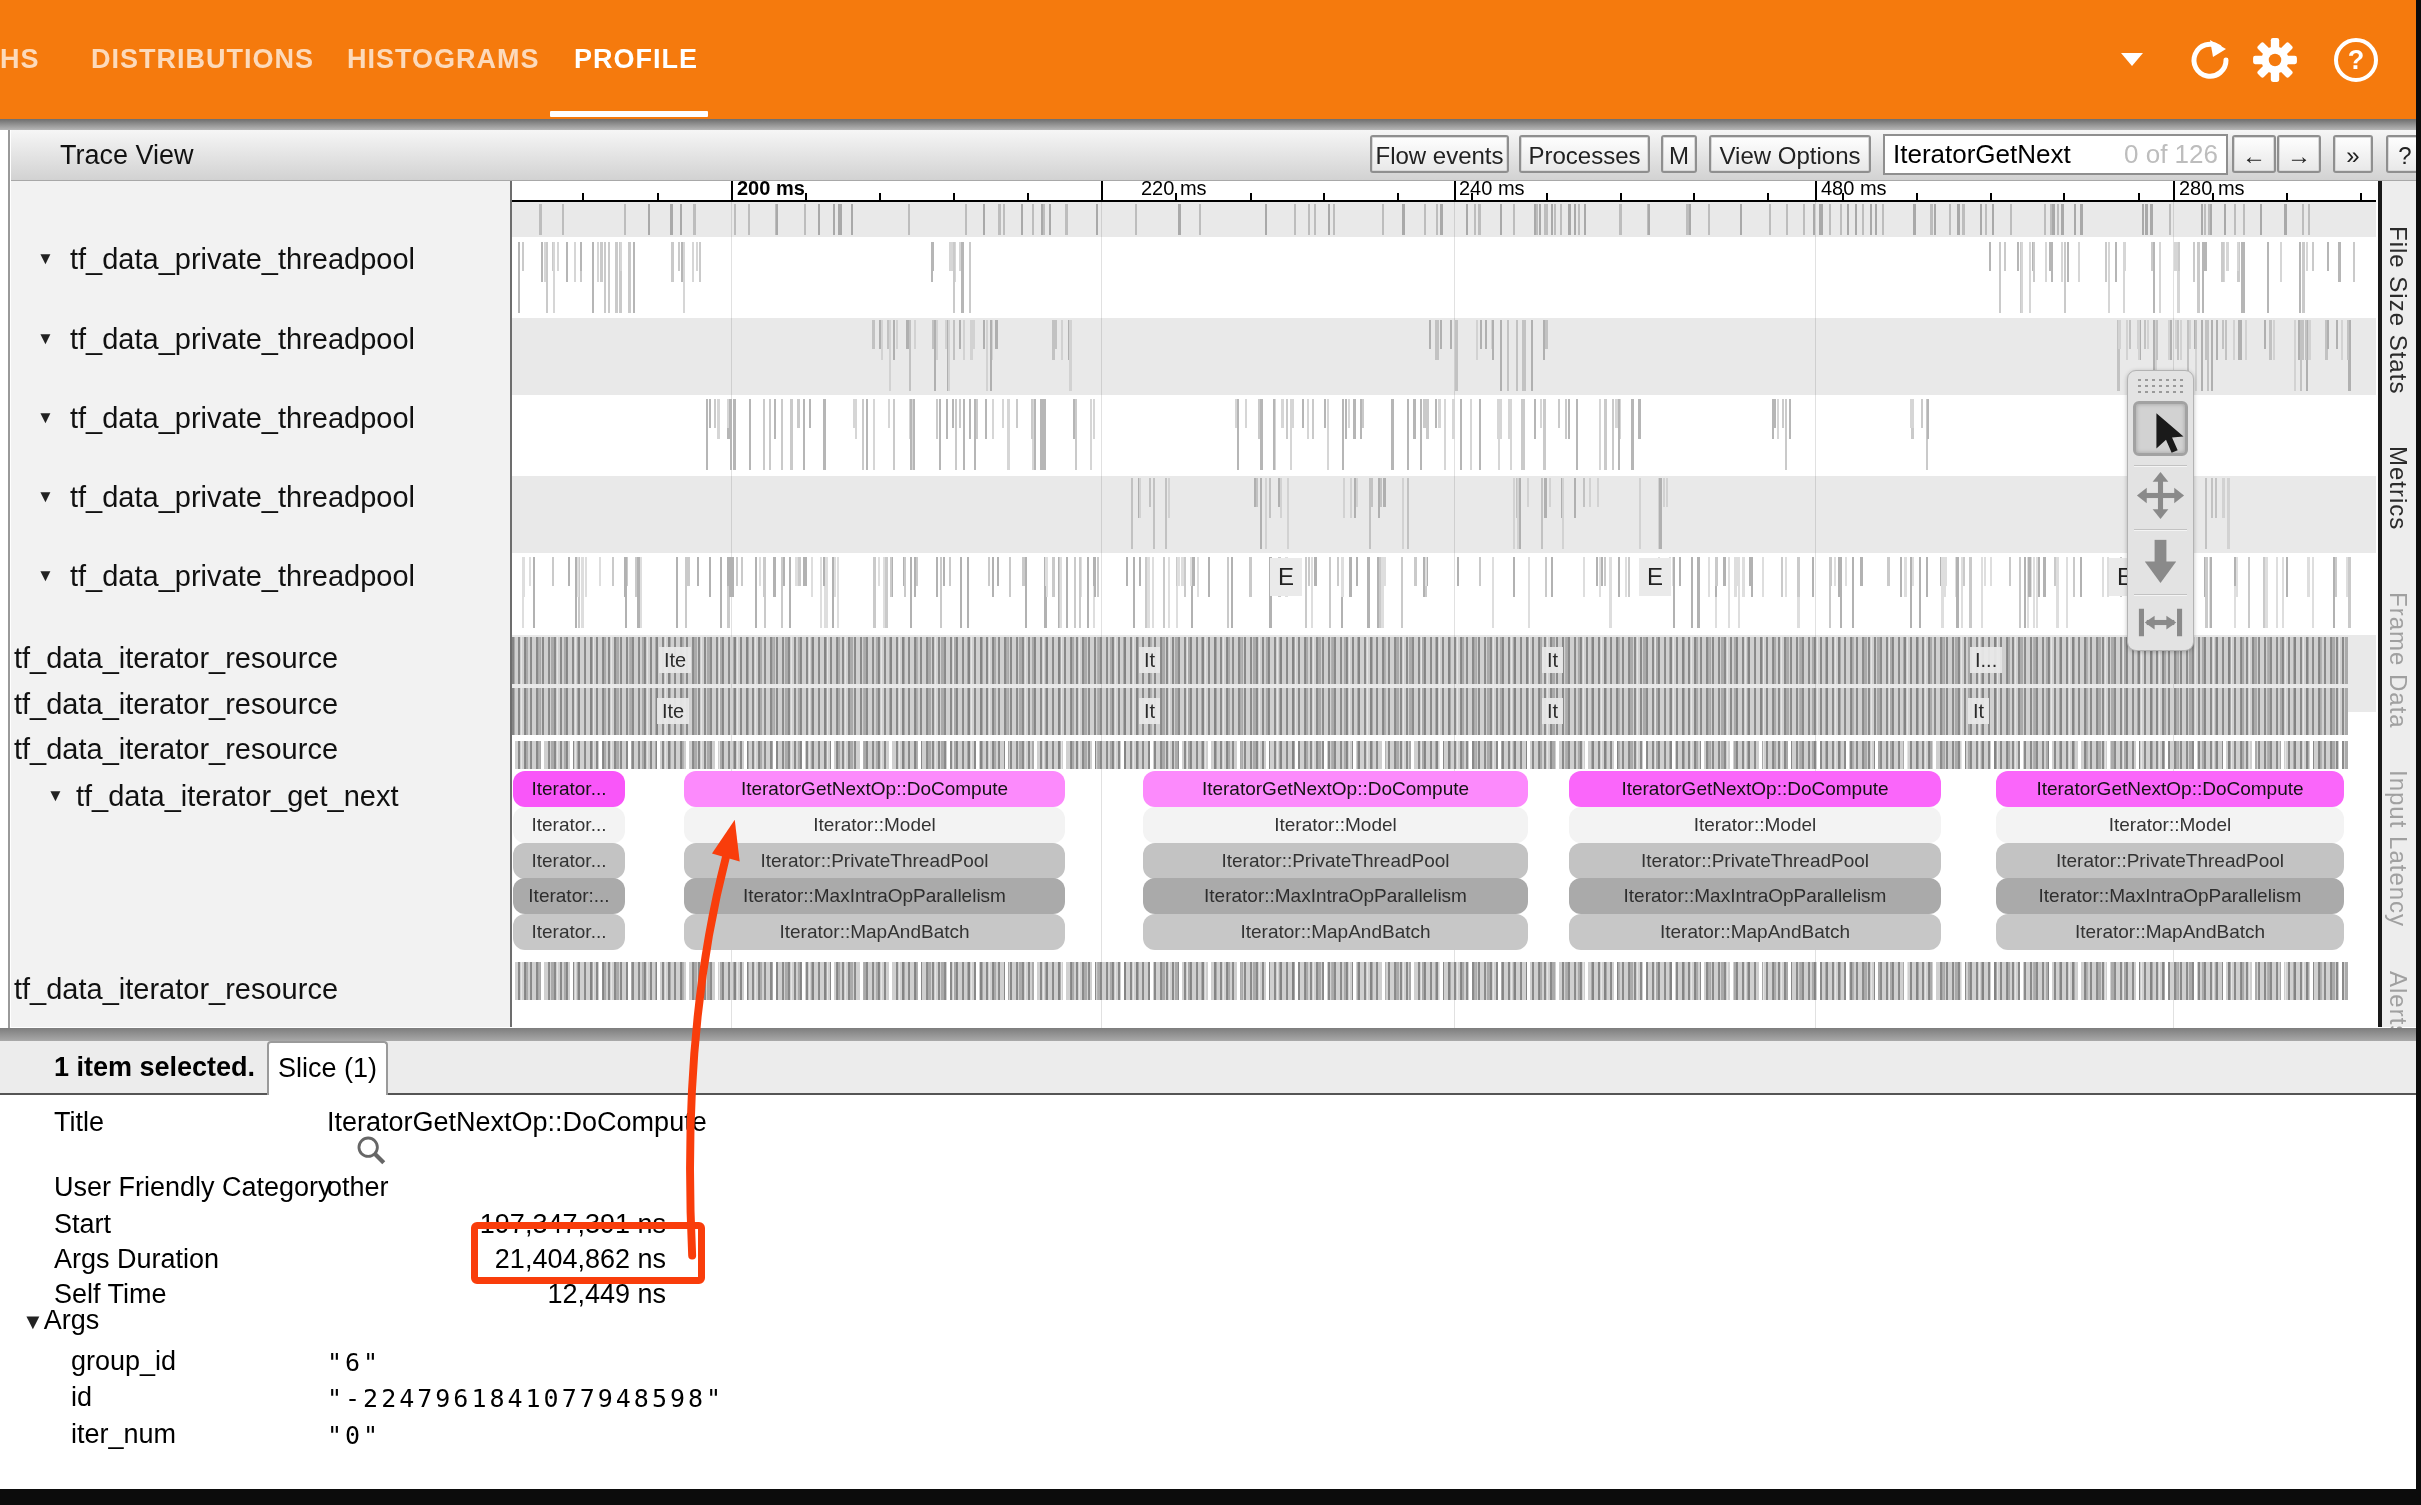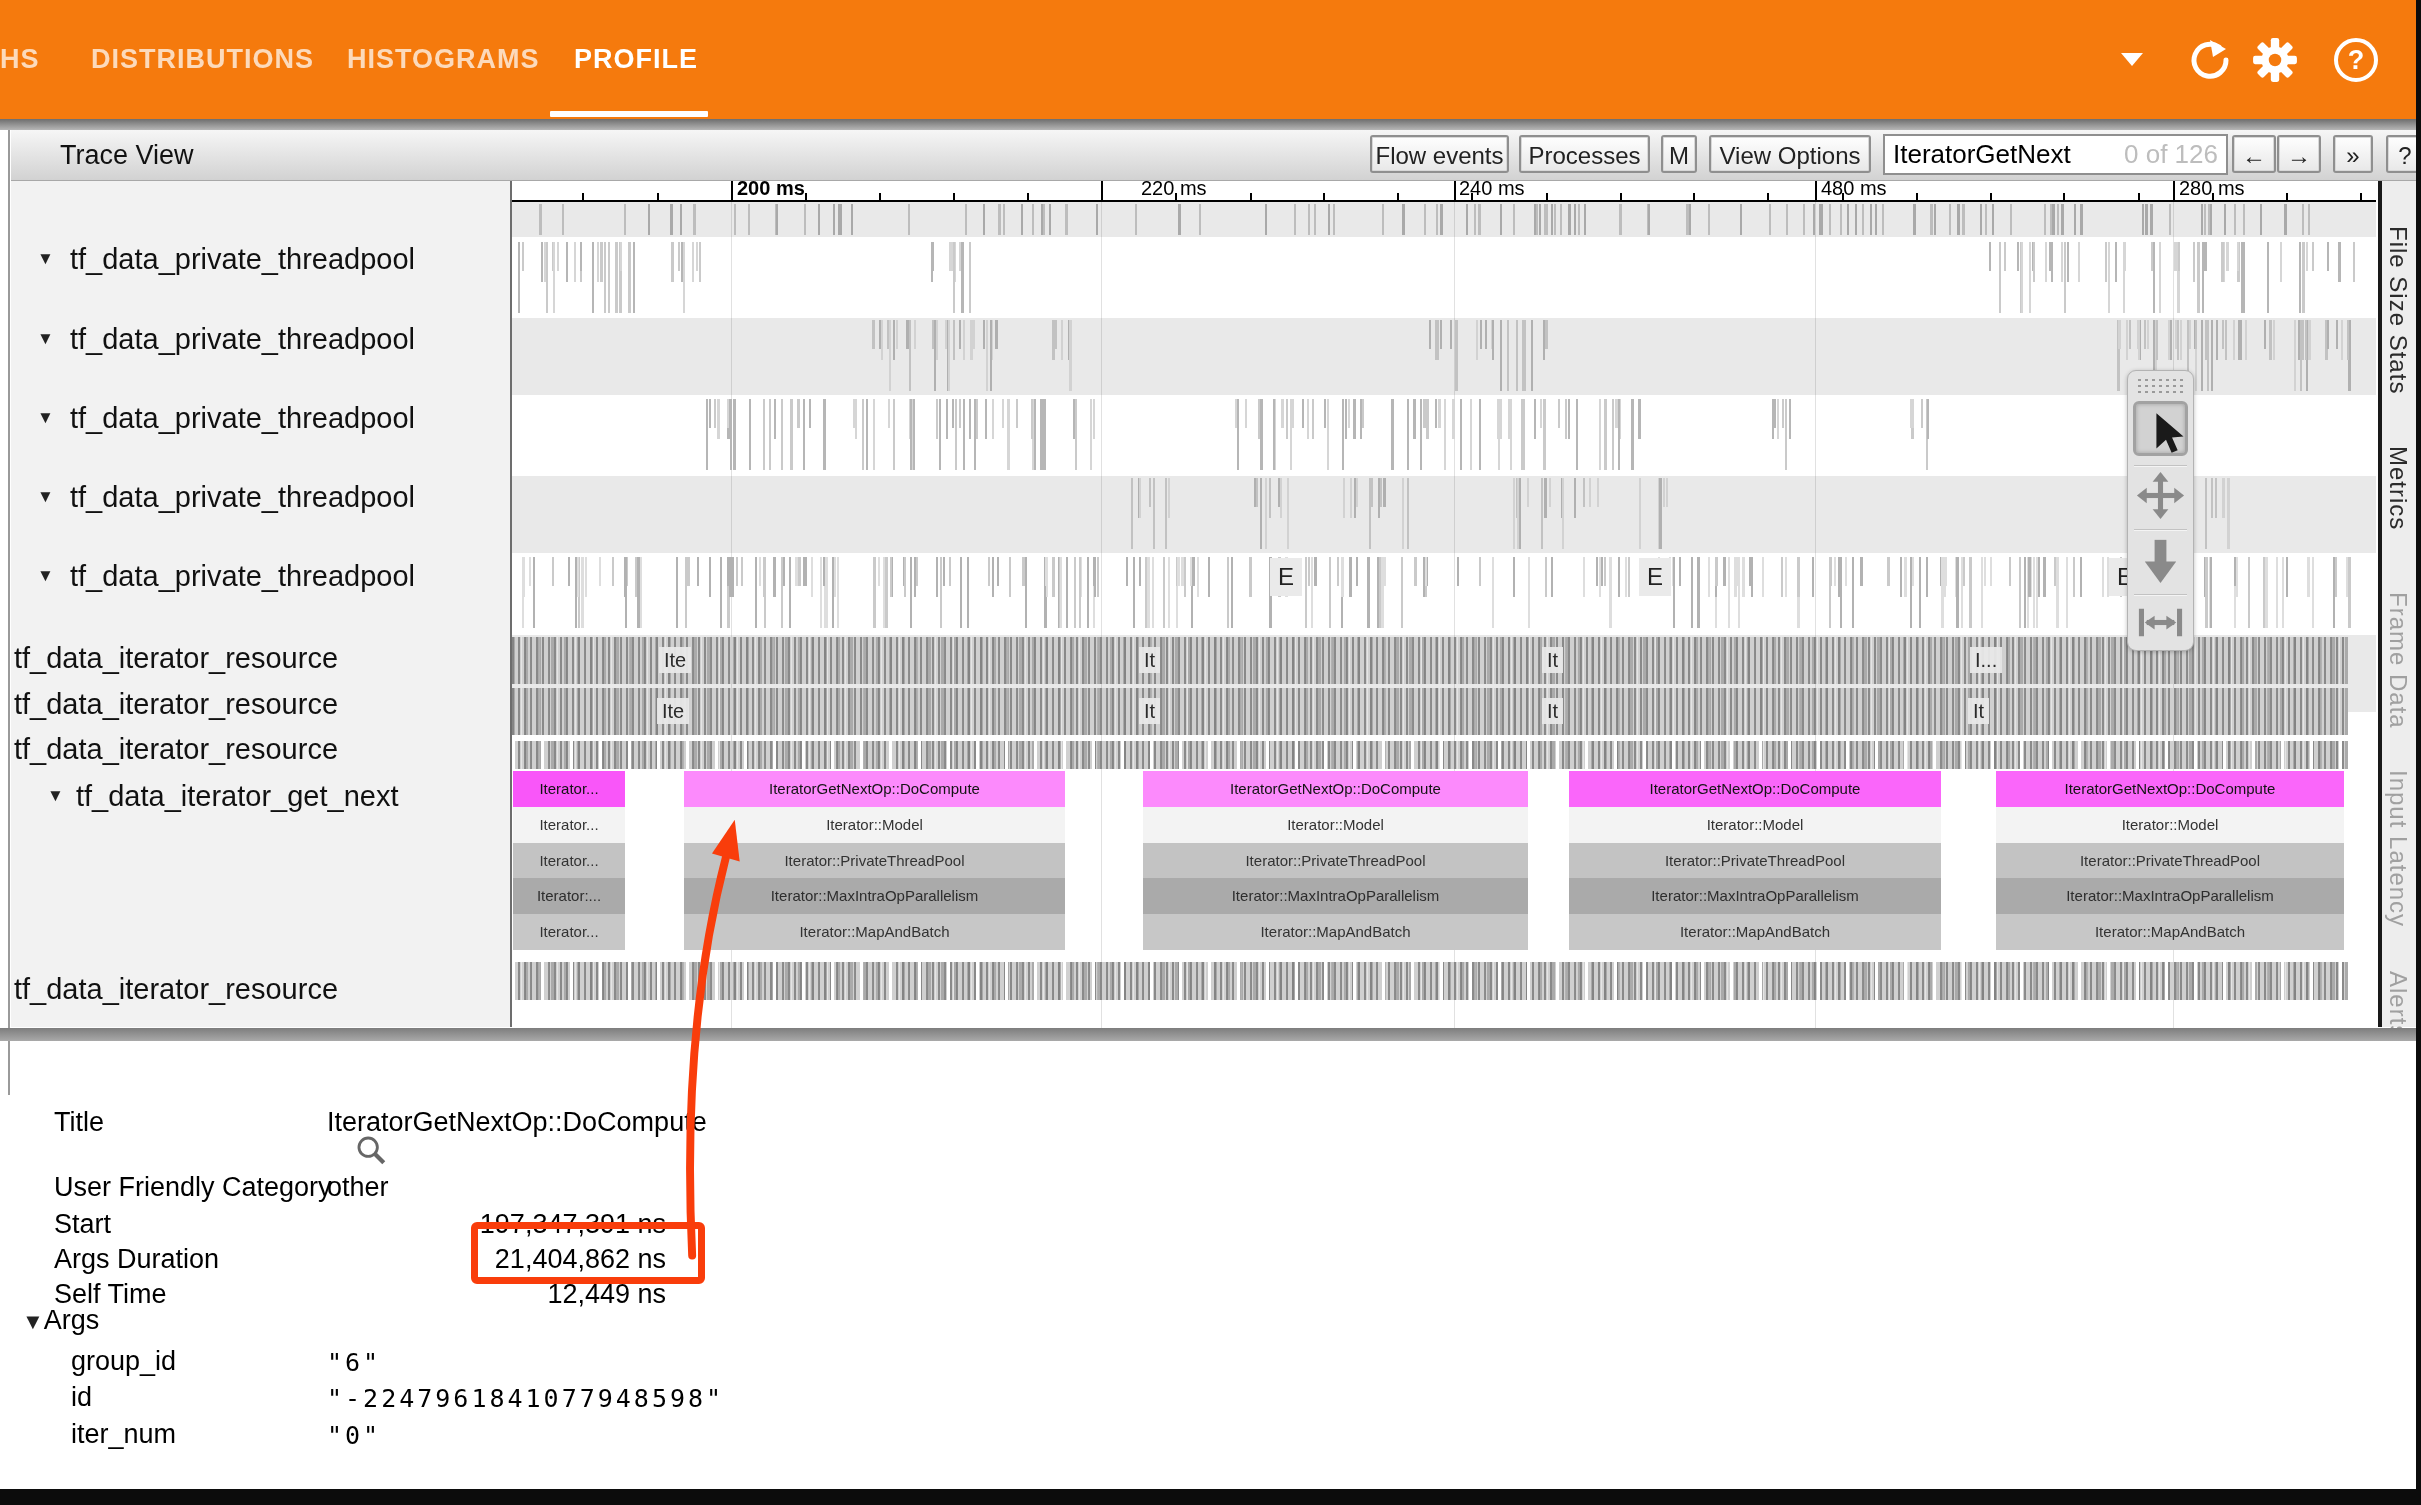--- a/index.html
+++ b/index.html
@@ -63,22 +63,22 @@
   .barcode.gappy{background-image:
       repeating-linear-gradient(90deg,#fff 0 3px,transparent 3px 29px),
       repeating-linear-gradient(90deg,rgba(125,125,125,0.85) 0 2px,transparent 2px 6px),
       repeating-linear-gradient(90deg,rgba(145,145,145,0.6) 0 3px,transparent 3px 13px),
       repeating-linear-gradient(90deg,rgba(255,255,255,0.45) 0 1px,transparent 1px 9px);}
   .bc-label{font-size:20px;color:#2b2b2b;background:rgba(232,232,232,0.95);padding:2px 5px;
             line-height:22px;white-space:nowrap;}
   .e-marker{width:32px;height:38px;background:#eaeaea;color:#222;font-size:24px;text-align:center;
             line-height:38px;}
 
-  .slice{overflow:hidden;white-space:nowrap;text-align:center;font-size:15px;line-height:36px;
-         height:36px;cursor:pointer;box-sizing:border-box;}
+  .slice{overflow:hidden;white-space:nowrap;text-align:center;font-size:19px;line-height:36px;
+         height:36px;cursor:pointer;box-sizing:border-box;border-radius:12px;}
 
   
   #palette{left:2127px;top:370px;width:65px;height:279px;background:#e3e3e3;border:1px solid #b3b3b3;
            border-radius:9px;box-shadow:0 1px 4px rgba(0,0,0,0.25);z-index:6;}
   #palette-grip{left:8px;top:6px;width:50px;height:18px;
       background-image:radial-gradient(#9a9a9a 1.5px,transparent 1.6px);background-size:7px 6px;}
   .pal-btn{left:5px;width:55px;height:55px;cursor:pointer;border-radius:6px;}
   .pal-btn.active{background:#d2d2d2;border:3px solid #a2a2a2;box-shadow:inset 0 0 4px rgba(0,0,0,0.25);
                   left:5px;box-sizing:border-box;}
   .pal-sep{left:6px;width:53px;height:1px;background:#c2c2c2;box-shadow:0 1px 0 #f4f4f4;}
@@ -1142,20 +1142,24 @@
   <div id="right-strip" class="abs"></div>
   <div id="right-tabs">
       <div class="vtab abs enabled" style="top: 226px;">File Size Stats</div>
       <div class="vtab abs enabled" style="top: 446px;">Metrics</div>
       <div class="vtab abs disabled" style="top: 592px;">Frame Data</div>
       <div class="vtab abs disabled" style="top: 770px;">Input Latency</div>
       <div class="vtab abs disabled" style="top: 971px;">Alerts</div>
     </div>
 
   <div id="bottom-sep" class="abs"></div>
+  <div id="bp-header" class="abs">
+    <div id="bp-selected" class="abs">1 item selected.</div>
+    <div id="bp-tab" class="abs">Slice (1)</div>
+  </div>
   <div id="bp-body" class="abs">
     <div id="detail-rows" style="position: absolute; left: 0px; top: 8px;">
         <div class="abs" style="left: 0px; top: 0px; width: 891px; height: 36px; position: absolute;">
           <div class="d-label abs" style="left: 54px; top: 4px;">Title</div>
           <div class="d-value abs" style="left: 327px; top: 4px;">IteratorGetNextOp::DoCompute</div>
         </div>
         <div class="abs" style="left: 0px; top: 65px; width: 891px; height: 36px; position: absolute;">
           <div class="d-label abs" style="left: 54px; top: 4px;">User Friendly Category</div>
           <div class="d-value abs" style="left: 327px; top: 4px;">other</div>
         </div>

